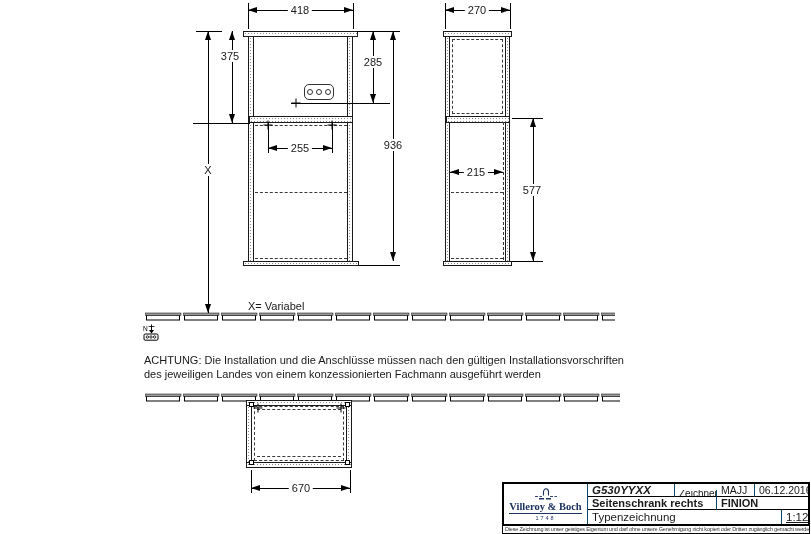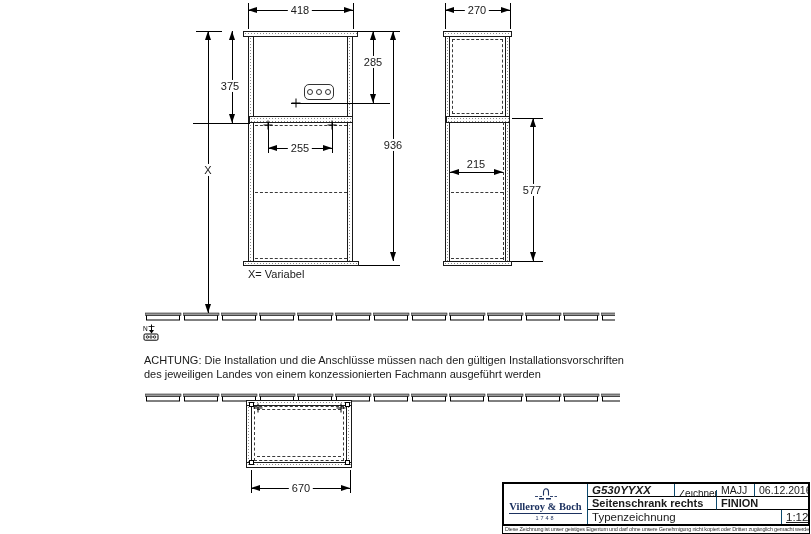--- a/index.html
+++ b/index.html
@@ -85,21 +85,21 @@
       <span class="sockdot"></span>
       <span class="sockdot"></span>
       <span class="sockdot"></span>
     </div>
     <div class="plus" style="left:296px;top:103px;"></div>
     <div class="hline" style="left:291px;top:103px;width:99px;"></div>
 
     <div class="vline" style="left:232px;top:31px;height:92px;"></div>
     <div class="ah up" style="left:229px;top:31px;"></div>
     <div class="ah down" style="left:229px;top:114px;"></div>
-    <div class="dlabel" style="left:230px;top:86px;">375</div>
+    <div class="dlabel" style="left:230px;top:56px;">375</div>
     <div class="hline" style="left:193px;top:123px;width:57px;"></div>
     <div class="hline" style="left:196px;top:31px;width:26px;"></div>
 
     <div class="vline" style="left:373px;top:31px;height:72px;"></div>
     <div class="ah up" style="left:370px;top:31px;"></div>
     <div class="ah down" style="left:370px;top:94px;"></div>
     <div class="dlabel" style="left:373px;top:62px;">285</div>
     <div class="hline" style="left:357px;top:31px;width:43px;"></div>
 
     <div class="vline" style="left:393px;top:31px;height:230px;"></div>
@@ -136,21 +136,21 @@
     <div class="wall" style="left:446px;top:116px;width:64px;height:7px;"></div>
     <div class="wall" style="left:443px;top:261px;width:69px;height:5px;"></div>
     <div class="drect" style="left:452px;top:39px;width:51px;height:75px;"></div>
     <div class="dv" style="left:503px;top:122px;height:138px;"></div>
     <div class="dh" style="left:451px;top:192px;width:52px;"></div>
     <div class="dh" style="left:451px;top:258px;width:52px;"></div>
 
     <div class="hline" style="left:450px;top:172px;width:53px;"></div>
     <div class="ah left" style="left:450px;top:169px;"></div>
     <div class="ah right" style="left:494px;top:169px;"></div>
-    <div class="dlabel" style="left:476px;top:164px;">215</div>
+    <div class="dlabel" style="left:476px;top:172px;">215</div>
 
     <div class="hline" style="left:512px;top:118px;width:31px;"></div>
     <div class="hline" style="left:512px;top:261px;width:31px;"></div>
     <div class="vline" style="left:533px;top:118px;height:143px;"></div>
     <div class="ah up" style="left:530px;top:118px;"></div>
     <div class="ah down" style="left:530px;top:252px;"></div>
     <div class="dlabel" style="left:532px;top:190px;">577</div>
   </div>
 
   <svg style="position:absolute;left:145px;top:312px;" width="470" height="9">
@@ -166,21 +166,21 @@
   <svg style="position:absolute;left:145px;top:393px;" width="475" height="9">
     <defs>
       <pattern id="hatchB" width="38" height="9" patternUnits="userSpaceOnUse">
         <rect x="1.5" y="3" width="33" height="5" fill="#fff" stroke="#000" stroke-width="1"></rect>
         <rect x="0" y="1" width="36" height="2.4" fill="#9a9a9a" stroke="#000" stroke-width="0.5"></rect>
       </pattern>
     </defs>
     <rect width="475" height="9" fill="url(#hatchB)"></rect>
   </svg>
 
-  <div class="note" style="left:248px;top:268px;">X= Variabel</div>
+  <div class="note" style="left:248px;top:300px;">X= Variabel</div>
 
   <svg style="position:absolute;left:143px;top:324px;" width="22" height="17" viewBox="0 0 22 17">
     <text x="0" y="6.5" font-size="6.5" font-family="Liberation Sans, sans-serif" fill="#000">N</text>
     <line x1="8.5" y1="0.5" x2="8.5" y2="6.5" stroke="#000" stroke-width="1"></line>
     <line x1="5.5" y1="2.5" x2="11.5" y2="2.5" stroke="#000" stroke-width="0.8"></line>
     <polygon points="6,6 11,6 8.5,9.5" fill="#000"></polygon>
     <rect x="1" y="10" width="14" height="6.2" rx="1.2" fill="none" stroke="#000" stroke-width="1"></rect>
     <circle cx="4.4" cy="13" r="1.2" fill="none" stroke="#000" stroke-width="0.8"></circle>
     <circle cx="8" cy="13" r="1.2" fill="none" stroke="#000" stroke-width="0.8"></circle>
     <circle cx="11.6" cy="13" r="1.2" fill="none" stroke="#000" stroke-width="0.8"></circle>

